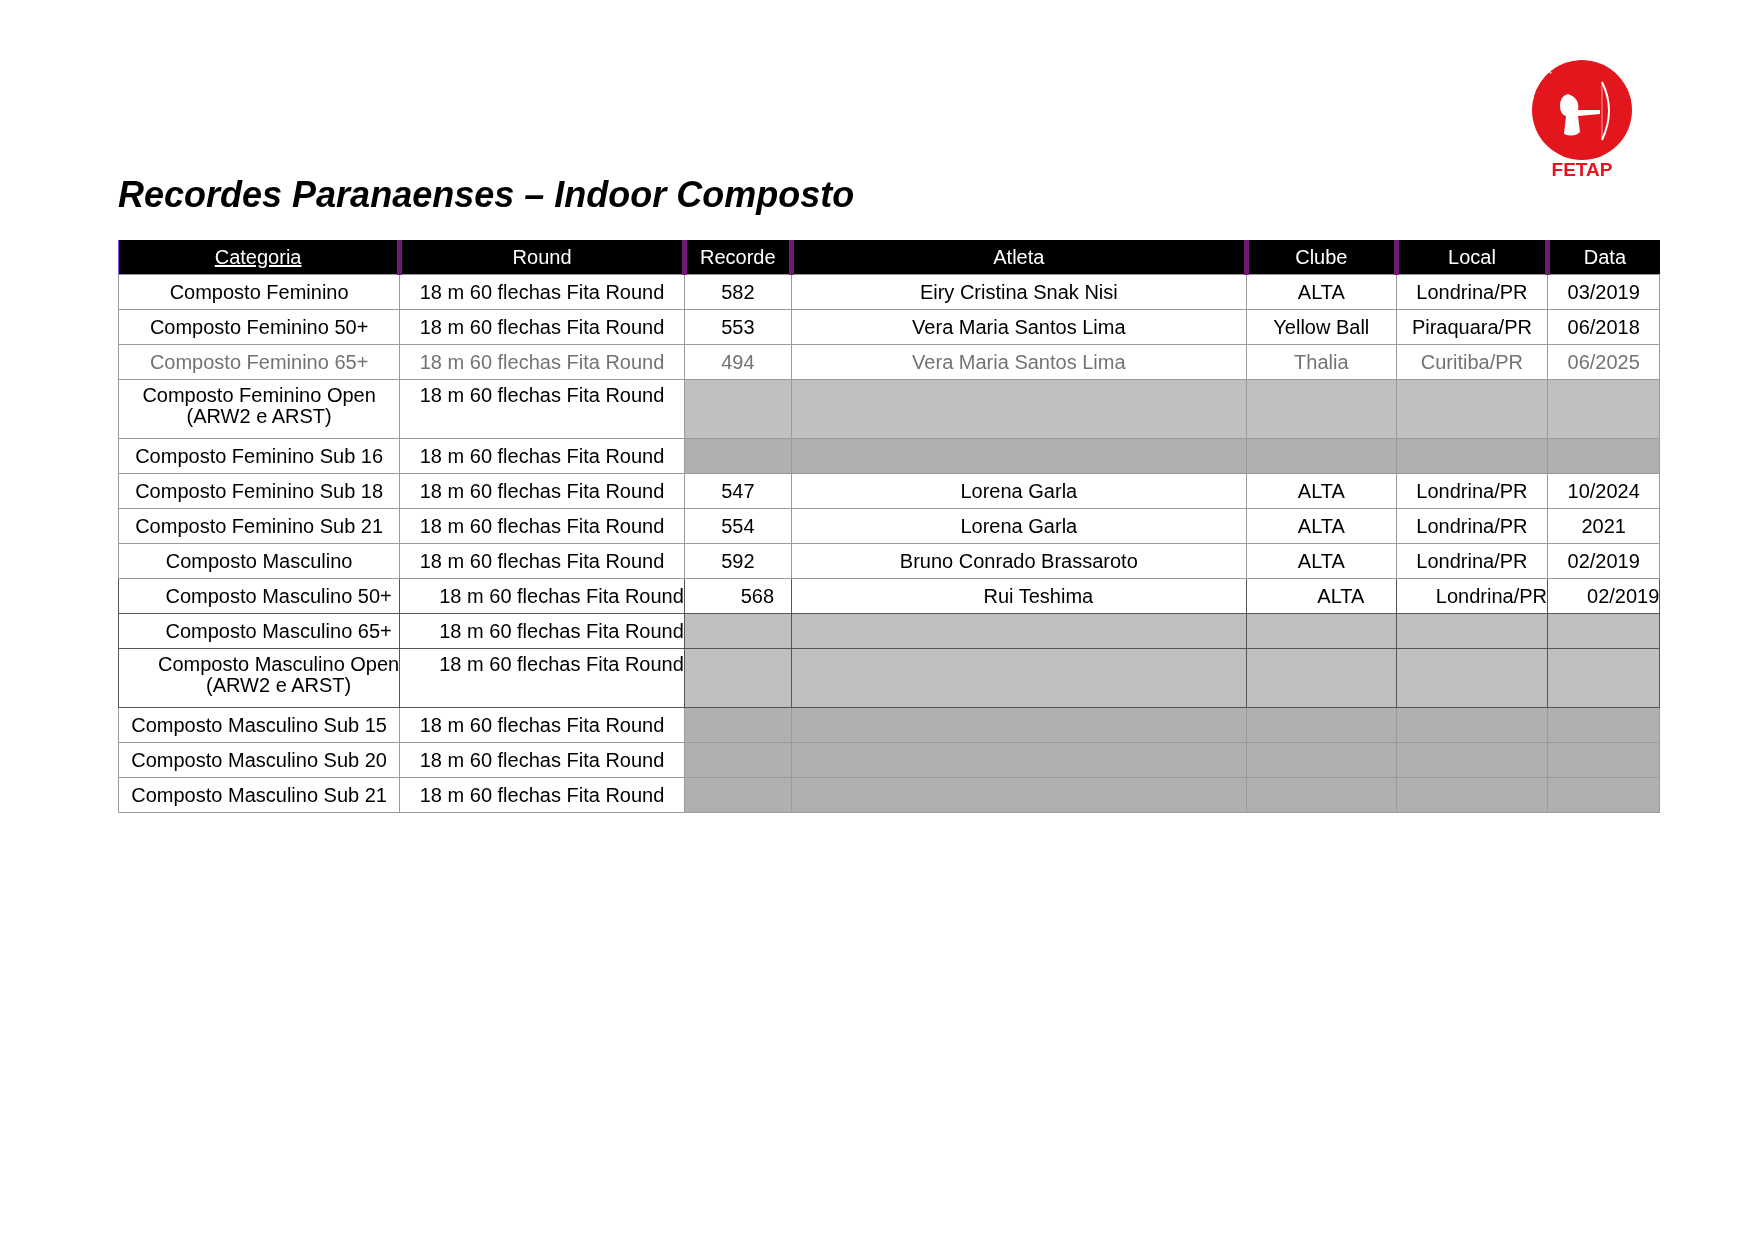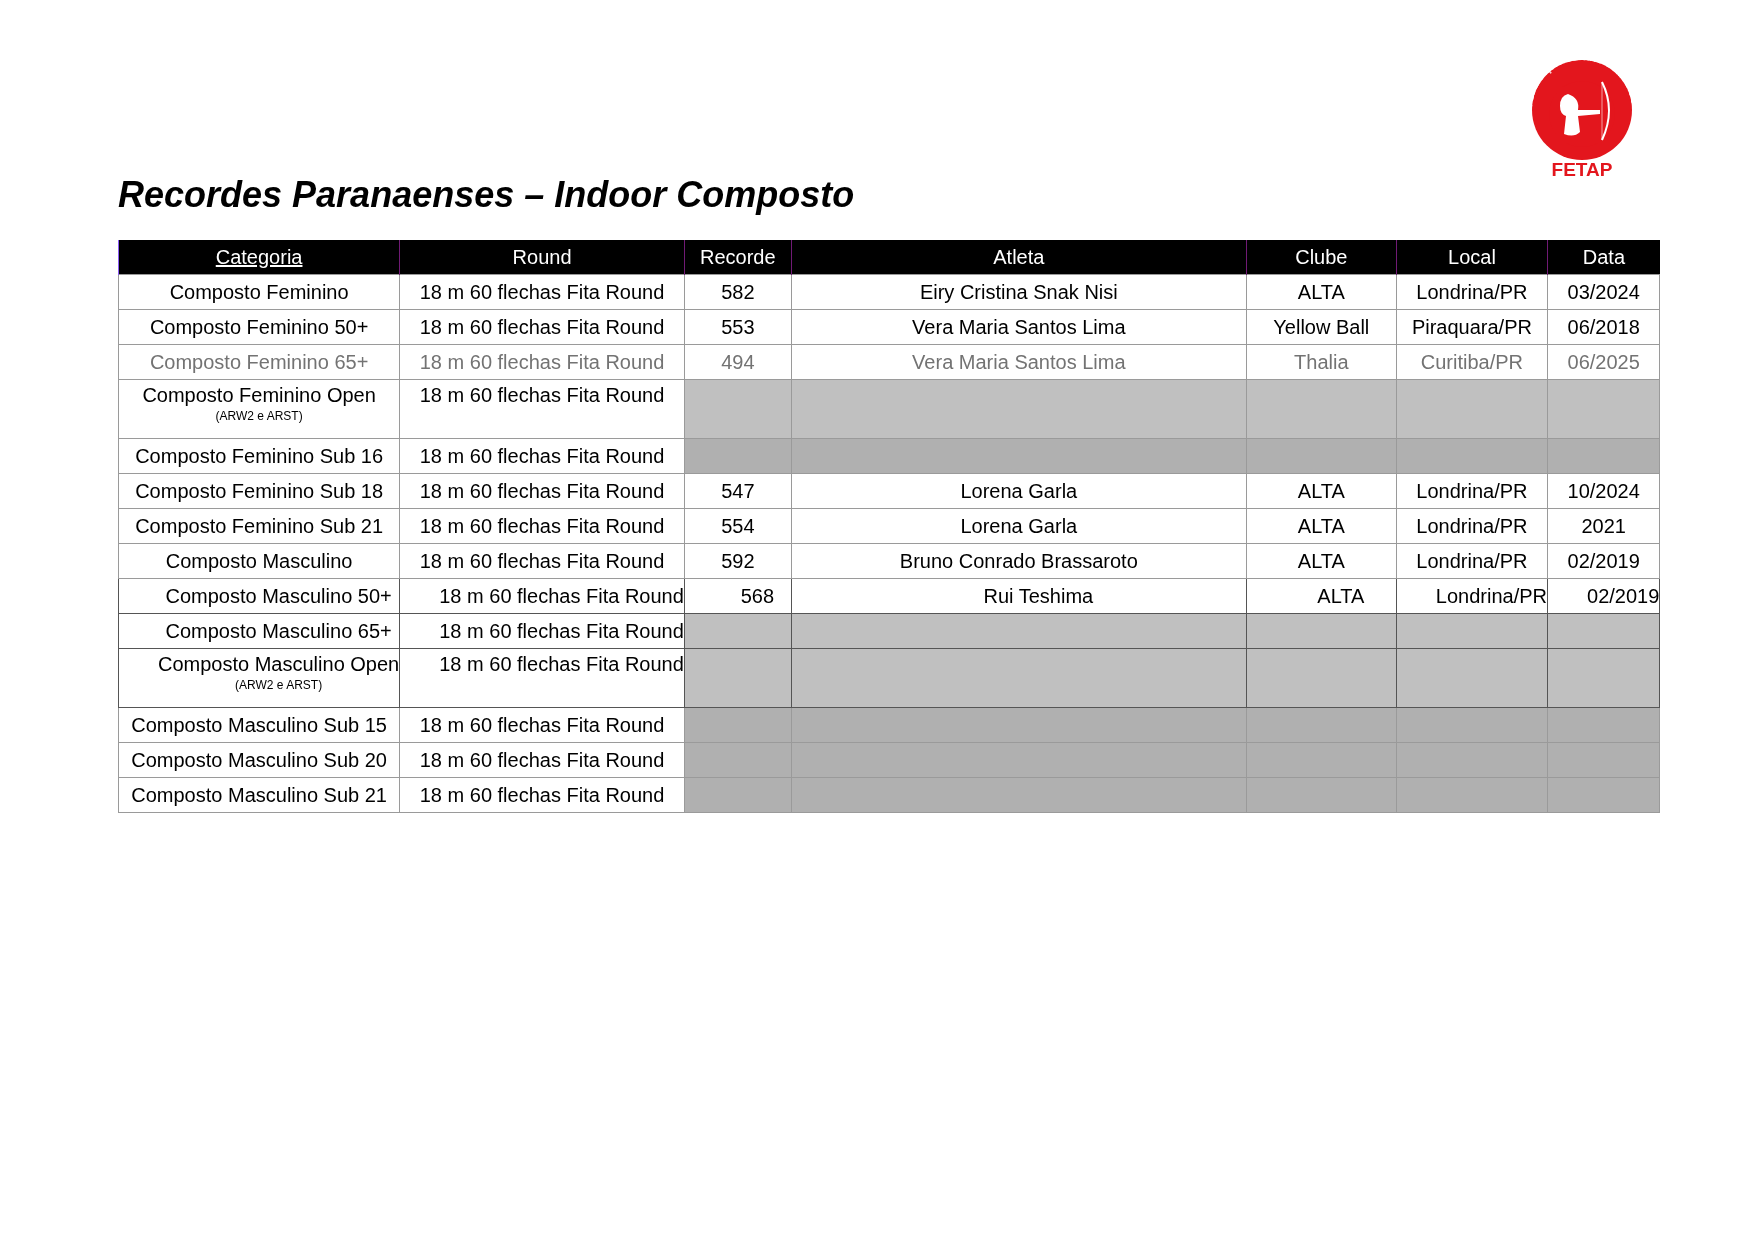--- a/index.html
+++ b/index.html
@@ -4,28 +4,28 @@
 <style>
   html, body { margin:0; padding:0; background:#ffffff; }
   body { width:1755px; height:1241px; position:relative; overflow:hidden;
          font-family:"Liberation Sans", sans-serif; color:#000; }
   .logo { position:absolute; left:1518px; top:52px; width:134px; height:130px; }
   .title { position:absolute; left:118px; top:174px; font-size:36px; font-weight:bold; font-style:italic;
            letter-spacing:0px; margin:0; }
   table.records { position:absolute; left:118px; top:240px; border-collapse:collapse; table-layout:fixed;
                   font-size:20px; }
   table.records th { background:#000; color:#fff; font-weight:normal; height:34px; padding:0;
-                     text-align:center; border-left:1px solid #701a75; }
+                     text-align:center; border-left:5px solid #701a75; }
   table.records th:first-child { border-left:1px solid #8b5cf6;text-decoration:underline; }
   table.records td { border:1px solid #9a9a9a; height:34px; padding:0; text-align:center; vertical-align:middle;
                      white-space:nowrap; }
   table.records tr.dark td { border-color:#555;padding-left:39px; }
   table.records tr.tall td { height:54px; }
   table.records tr.tall td.top { vertical-align:top; padding-top:4px; }
-  td .sub { display:block; font-size:12px; line-height:18px; }
+  td .sub { display:block; font-size:20px; line-height:18px; }
   td.blank-light { background:#c0c0c0; }
   td.blank-dark { background:#b0b0b0; }
   tr.highlight td { color:#737373; }
 </style>
 </head>
 <body>
 
 <div class="logo">
   <svg width="134" height="130" viewBox="0 0 134 130">
     <defs>
@@ -69,21 +69,21 @@
   </thead>
   <tbody>
 
     <tr>
       <td>Composto Feminino</td>
       <td>18 m 60 flechas Fita Round</td>
       <td>582</td>
       <td>Eiry Cristina Snak Nisi</td>
       <td>ALTA</td>
       <td>Londrina/PR</td>
-      <td>03/2024</td>
+      <td>03/2019</td>
     </tr>
 
     <tr>
       <td>Composto Feminino 50+</td>
       <td>18 m 60 flechas Fita Round</td>
       <td>553</td>
       <td>Vera Maria Santos Lima</td>
       <td>Yellow Ball</td>
       <td>Piraquara/PR</td>
       <td>06/2018</td>

